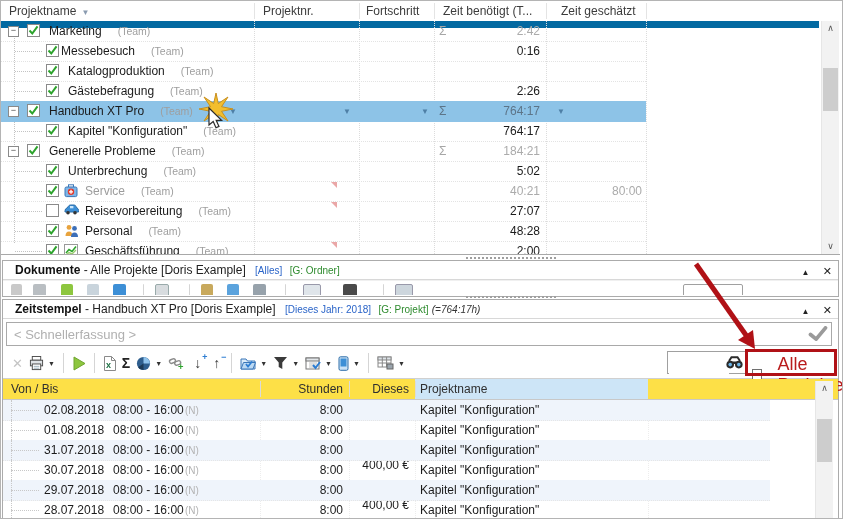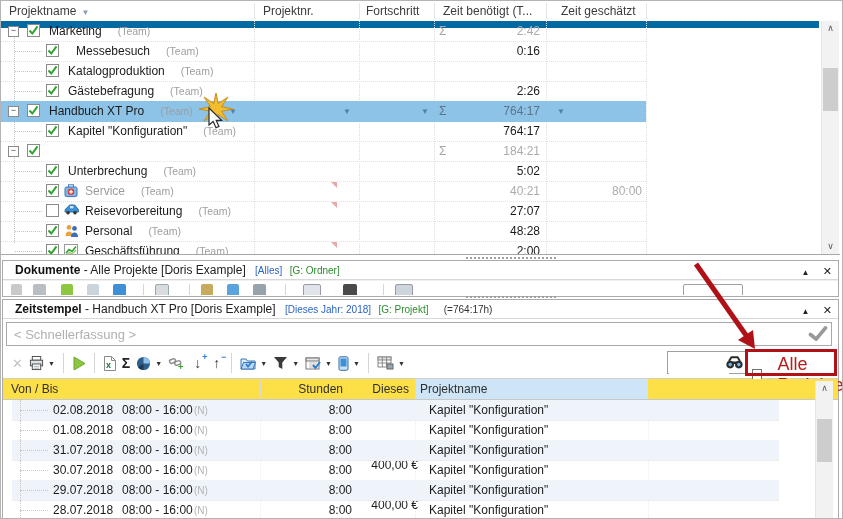--- a/index.html
+++ b/index.html
@@ -45,21 +45,21 @@
   .scroll-thumb{position:absolute;left:1px;width:15px;background:#cdcdcd;}
   
   .splitter-grip{position:absolute;left:465px;width:90px;height:0;border-top:2px dotted #9f9f9f;}
   
   .panel{position:absolute;left:1px;width:837px;background:#fff;border:1px solid #ababab;box-sizing:border-box;}
   .panel-header{position:relative;height:19px;border-bottom:1px solid #d8d8d8;background:#fff;white-space:nowrap;overflow:hidden;padding:2px 0 0 6px;box-sizing:border-box;}
   .ph-title{font-weight:bold;color:#111;padding-left:6px;}
   .ph-sub{color:#222;}
   .ph-tag-blue{color:#2a64c8;font-size:10px;margin-left:6px;}
   .ph-tag-green{color:#2e8b2e;font-size:10px;margin-left:4px;}
-  .ph-total{color:#333;font-size:10px;margin-left:12px;}
+  .ph-total{color:#333;font-size:10px;margin-left:0;font-style:italic;}
   .panel-controls{position:absolute;right:6px;top:3px;}
   .pc-min{font-size:8px;color:#222;margin-right:10px;}
   .pc-close{font-size:11px;font-weight:bold;color:#222;}
   
   #dok-sliver{position:relative;height:14px;overflow:hidden;border-top:1px solid #f0f0f0;}
   #dok-sliver .frag{position:absolute;top:3px;height:14px;border-radius:2px;}
   
   #quick-row{position:relative;height:29px;}
   #quick-input{position:absolute;left:3px;top:3px;width:826px;height:24px;box-sizing:border-box;border:1px solid #a9a9a9;
     font-family:inherit;font-size:13px;color:#333;padding:0 26px 0 7px;background:#fff;outline:none;}
@@ -79,21 +79,21 @@
   #alle-wrap{position:absolute;left:749px;top:6px;display:flex;align-items:center;}
   #alle-cb{width:13px;height:13px;border:1px solid #707070;background:#fff;box-sizing:border-box;margin-right:4px;}
   #alle-label{font-size:18px;color:#b91c1c;margin-left:12px;}
   #red-rect{position:absolute;left:742px;top:1px;width:92px;height:27px;border:3px solid #b01116;box-sizing:border-box;pointer-events:none;}
   
   #ttable-header{position:relative;height:20px;border-bottom:1px solid #c8c8c8;background:#fde047;}
   #ttable-header .hlabel{position:absolute;top:3px;color:#2f2f2f;}
   #ttable-header .hsep{border-left:1px solid #dadada;}
   #pn-headerbg{position:absolute;left:412px;top:0;width:233px;height:20px;background:#cde5f7;}
   #ttable-body{position:relative;overflow:hidden;height:122px;}
-  .time-row{position:absolute;left:9px;width:739px;height:20px;border-bottom:1px dotted #e6e6e6;padding-left:28px;}
+  .time-row{position:absolute;left:0;width:739px;height:20px;border-bottom:1px dotted #e6e6e6;padding-left:28px;}
   .time-row.alt{background:#eff4fb;}
   .time-guide{position:absolute;left:8px;top:0;height:20px;width:0;border-left:1px dotted #c8c8c8;}
   .time-stub{position:absolute;left:8px;top:10px;width:28px;height:0;border-top:1px dotted #c8c8c8;}
   .td-date{position:absolute;left:41px;top:3px;}
   .td-time{position:absolute;left:110px;top:3px;}
   .td-flag{position:absolute;left:182px;top:5px;font-size:10px;color:#b3b3b3;}
   .td-hours{position:absolute;left:256px;top:3px;width:84px;text-align:right;}
   .td-intern{position:absolute;left:342px;top:3px;width:64px;text-align:right;margin-top:35px;}
   .td-project{position:absolute;left:417px;top:3px;}
   .bodyline{position:absolute;top:0;bottom:0;width:0;border-left:1px dotted #ededed;}
@@ -137,21 +137,21 @@
           <span class="sumglyph">Σ</span>
           <span class="zeitval grayval">2:42</span>
         </div>
         <div class="tree-row" style="top: 20px;">
           <span class="stub"></span>
           <span class="cb" style="left: 45px;">
             <svg width="11" height="11" viewBox="0 0 11 11">
               <path d="M1.5 5.5 L4.3 8.5 9.5 1.3" fill="none" stroke="#2ca32c" stroke-width="2"></path>
             </svg>
           </span>
-          <span class="tlabel" style="left: 75px;">Messebesuch<span class="team">(Team)</span></span>
+          <span class="tlabel" style="left: 60px;">Messebesuch<span class="team">(Team)</span></span>
           <span class="zeitval">0:16</span>
         </div>
         <div class="tree-row" style="top: 40px;">
           <span class="stub"></span>
           <span class="cb" style="left: 45px;">
             <svg width="11" height="11" viewBox="0 0 11 11">
               <path d="M1.5 5.5 L4.3 8.5 9.5 1.3" fill="none" stroke="#2ca32c" stroke-width="2"></path>
             </svg>
           </span>
           <span class="tlabel" style="left: 67px;">Katalogproduktion<span class="team">(Team)</span></span>
@@ -191,20 +191,21 @@
           <span class="tlabel" style="left: 67px;">Kapitel "Konfiguration"<span class="team">(Team)</span></span>
           <span class="zeitval">764:17</span>
         </div>
         <div class="tree-row" style="top: 120px;">
           <span class="expander">−</span>
           <span class="cb" style="left: 26px;">
             <svg width="11" height="11" viewBox="0 0 11 11">
               <path d="M1.5 5.5 L4.3 8.5 9.5 1.3" fill="none" stroke="#2ca32c" stroke-width="2"></path>
             </svg>
           </span>
+          <span class="tlabel" style="left: 48px;">Generelle Probleme<span class="team">(Team)</span></span>
           <span class="sumglyph">Σ</span>
           <span class="zeitval grayval">184:21</span>
         </div>
         <div class="tree-row" style="top: 140px;">
           <span class="stub"></span>
           <span class="cb" style="left: 45px;">
             <svg width="11" height="11" viewBox="0 0 11 11">
               <path d="M1.5 5.5 L4.3 8.5 9.5 1.3" fill="none" stroke="#2ca32c" stroke-width="2"></path>
             </svg>
           </span>

